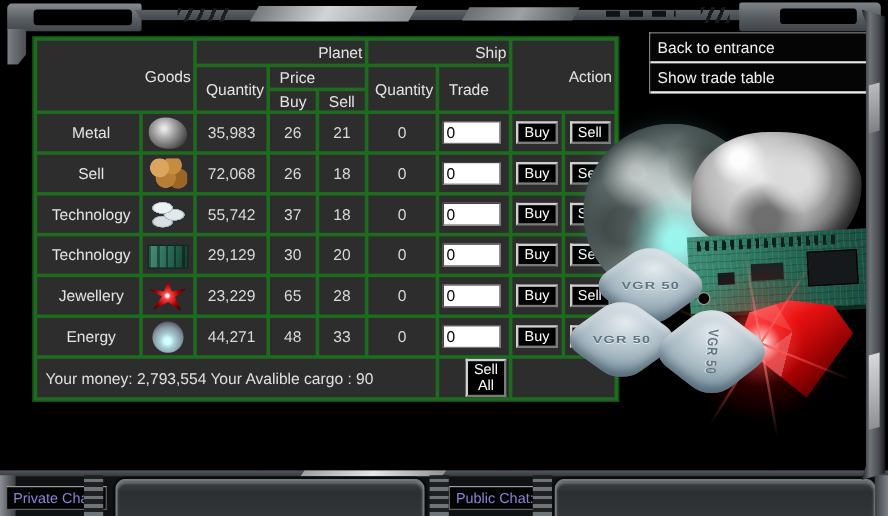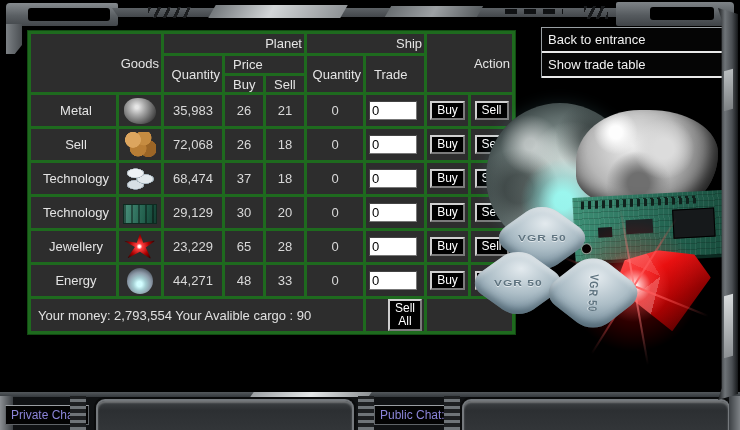--- a/index.html
+++ b/index.html
@@ -231,21 +231,21 @@
     <td class="c-price">26</td>
     <td class="c-price">18</td>
     <td class="c-sqty">0</td>
     <td class="c-trade"><input class="trade-input" value="0" style=""></td>
     <td class="c-act"><button class="gbtn">Buy</button></td>
     <td class="c-act"><button class="gbtn">Sell</button></td>
   </tr>
   <tr>
     <td class="c-name">Technology</td>
     <td class="c-icon"><span class="g-icon ic-med"></span></td>
-    <td class="c-num">68,474</td>
+    <td class="c-num">55,742</td>
     <td class="c-price">37</td>
     <td class="c-price">18</td>
     <td class="c-sqty">0</td>
     <td class="c-trade"><input class="trade-input" value="0" style=""></td>
     <td class="c-act"><button class="gbtn">Buy</button></td>
     <td class="c-act"><button class="gbtn">Sell</button></td>
   </tr>
   <tr>
     <td class="c-name">Technology</td>
     <td class="c-icon"><span class="g-icon ic-tech"></span></td>

